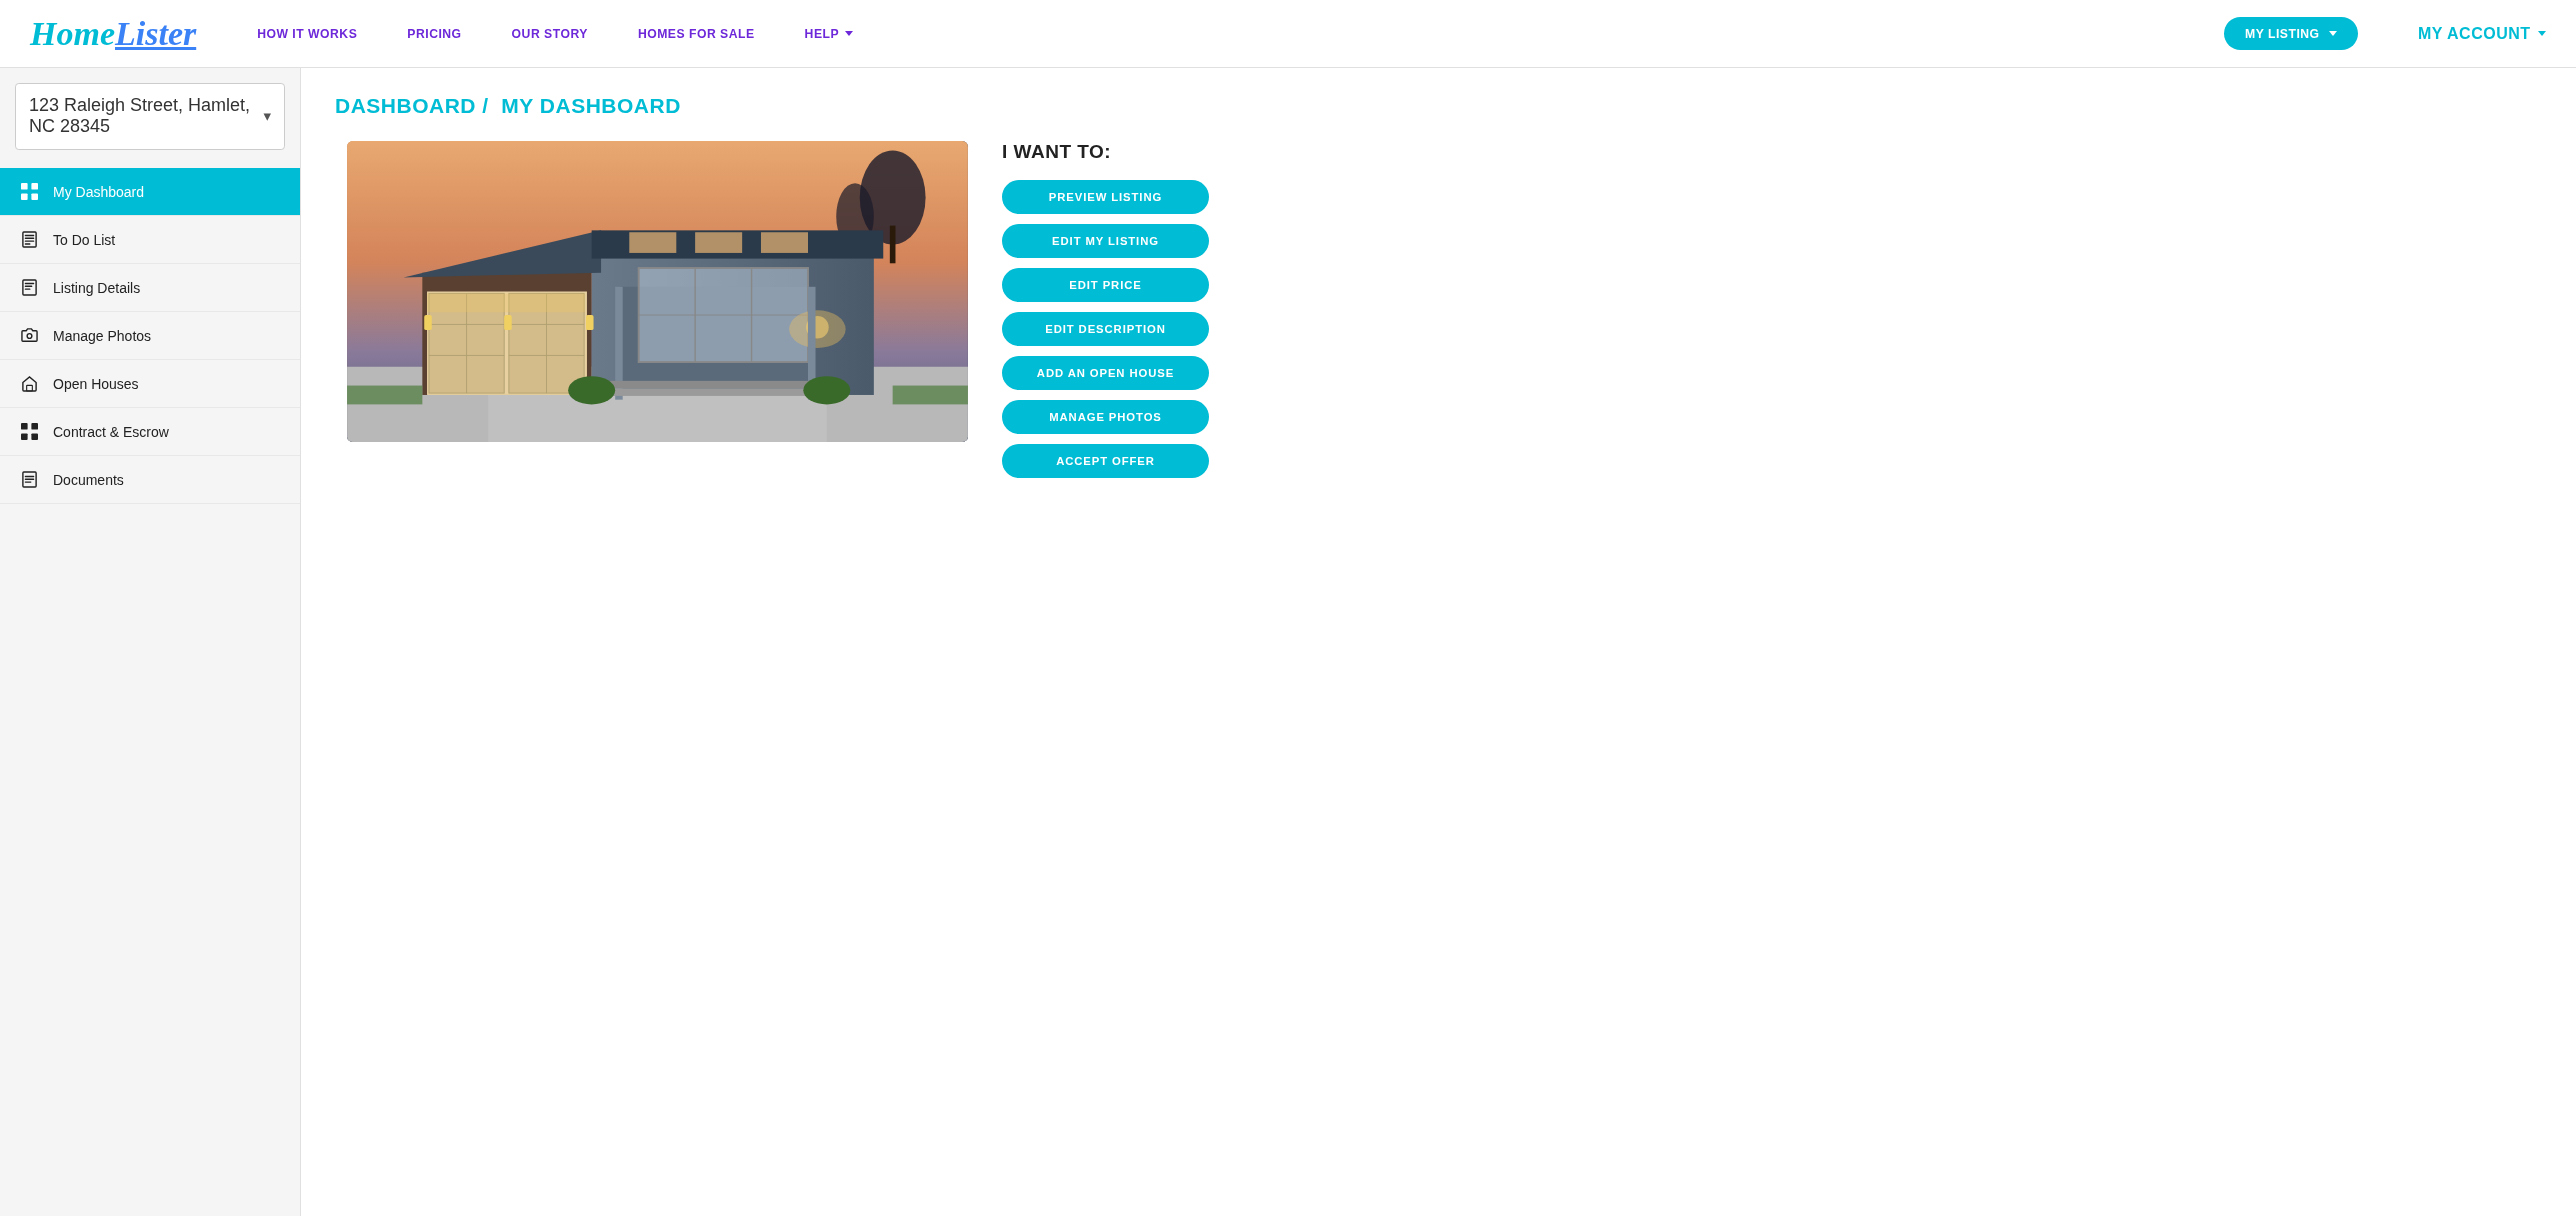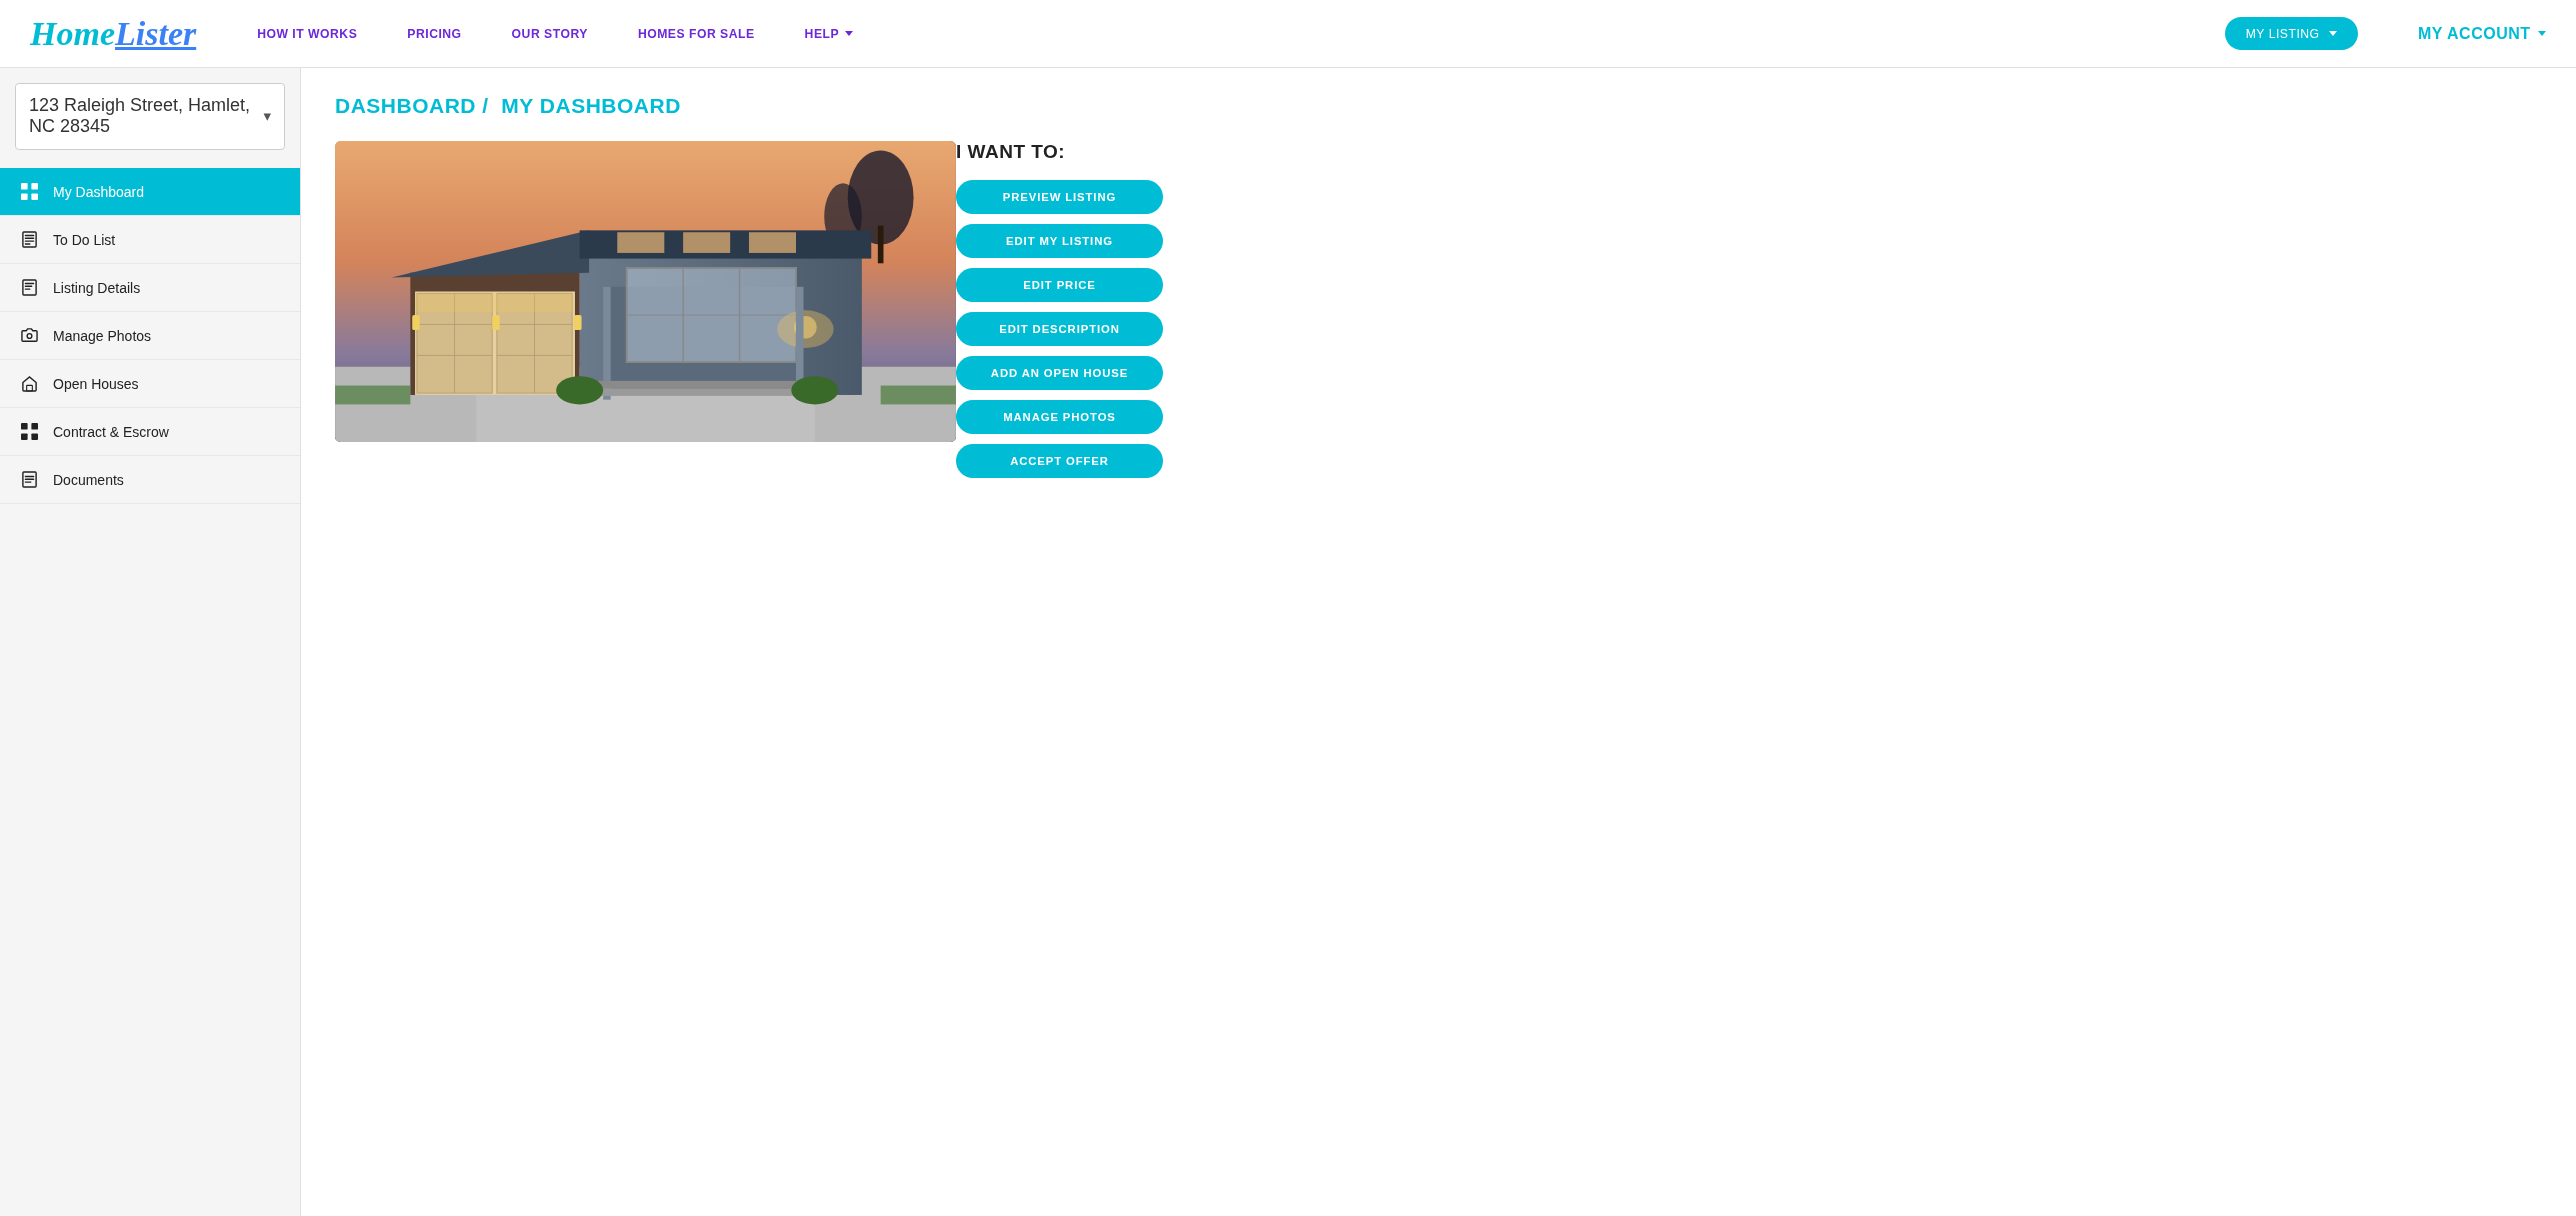--- a/index.html
+++ b/index.html
@@ -50,21 +50,21 @@
       align-items: center;
       gap: 15px;
     }
     .btn-my-listing {
       background: #00bcd4;
       color: #fff;
       border: none;
       border-radius: 22.6px;
       padding: 9.4px 21px;
       font-size: 12.2px;
-      font-weight: 400;
+      font-weight: 700;
       letter-spacing: 0.5px;
       cursor: pointer;
       display: flex;
       align-items: center;
       gap: 7.5px;
       text-transform: uppercase;
     }
     .btn-my-account {
       background: transparent;
       color: #00bcd4;
@@ -150,21 +150,23 @@
       font-weight: 800;
       color: #222;
       margin-bottom: 22.6px;
       letter-spacing: 0.5px;
     }
     .breadcrumb span {
       color: #00bcd4;
     }
     .content-body {
       display: flex;
+      gap: 34px;
       align-items: flex-start;
+      margin-left: 12px;
     }
     .house-image {
       width: 621px;
       height: 301px;
       border-radius: 5.6px;
       overflow: hidden;
       background: linear-gradient(135deg, #c9956c 0%, #8a6a4a 20%, #4a6a8a 50%, #2c4a6a 70%, #1a2a3a 100%);
       position: relative;
       flex-shrink: 0;
     }

